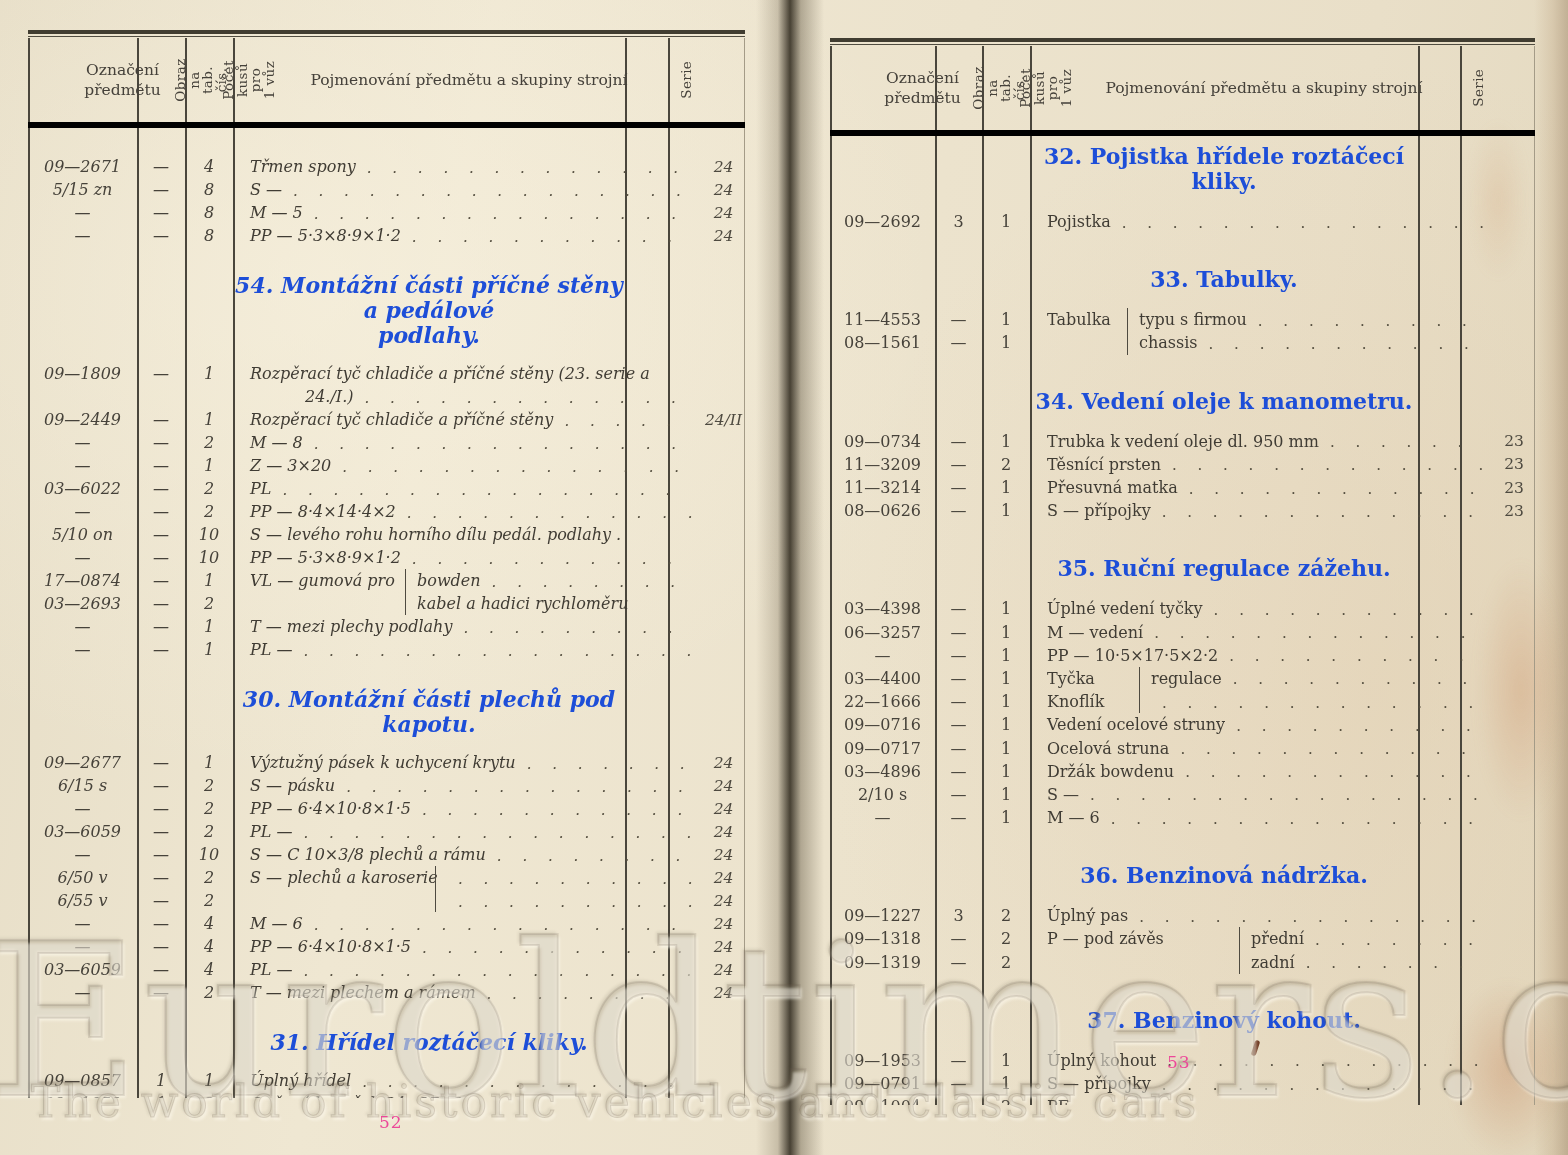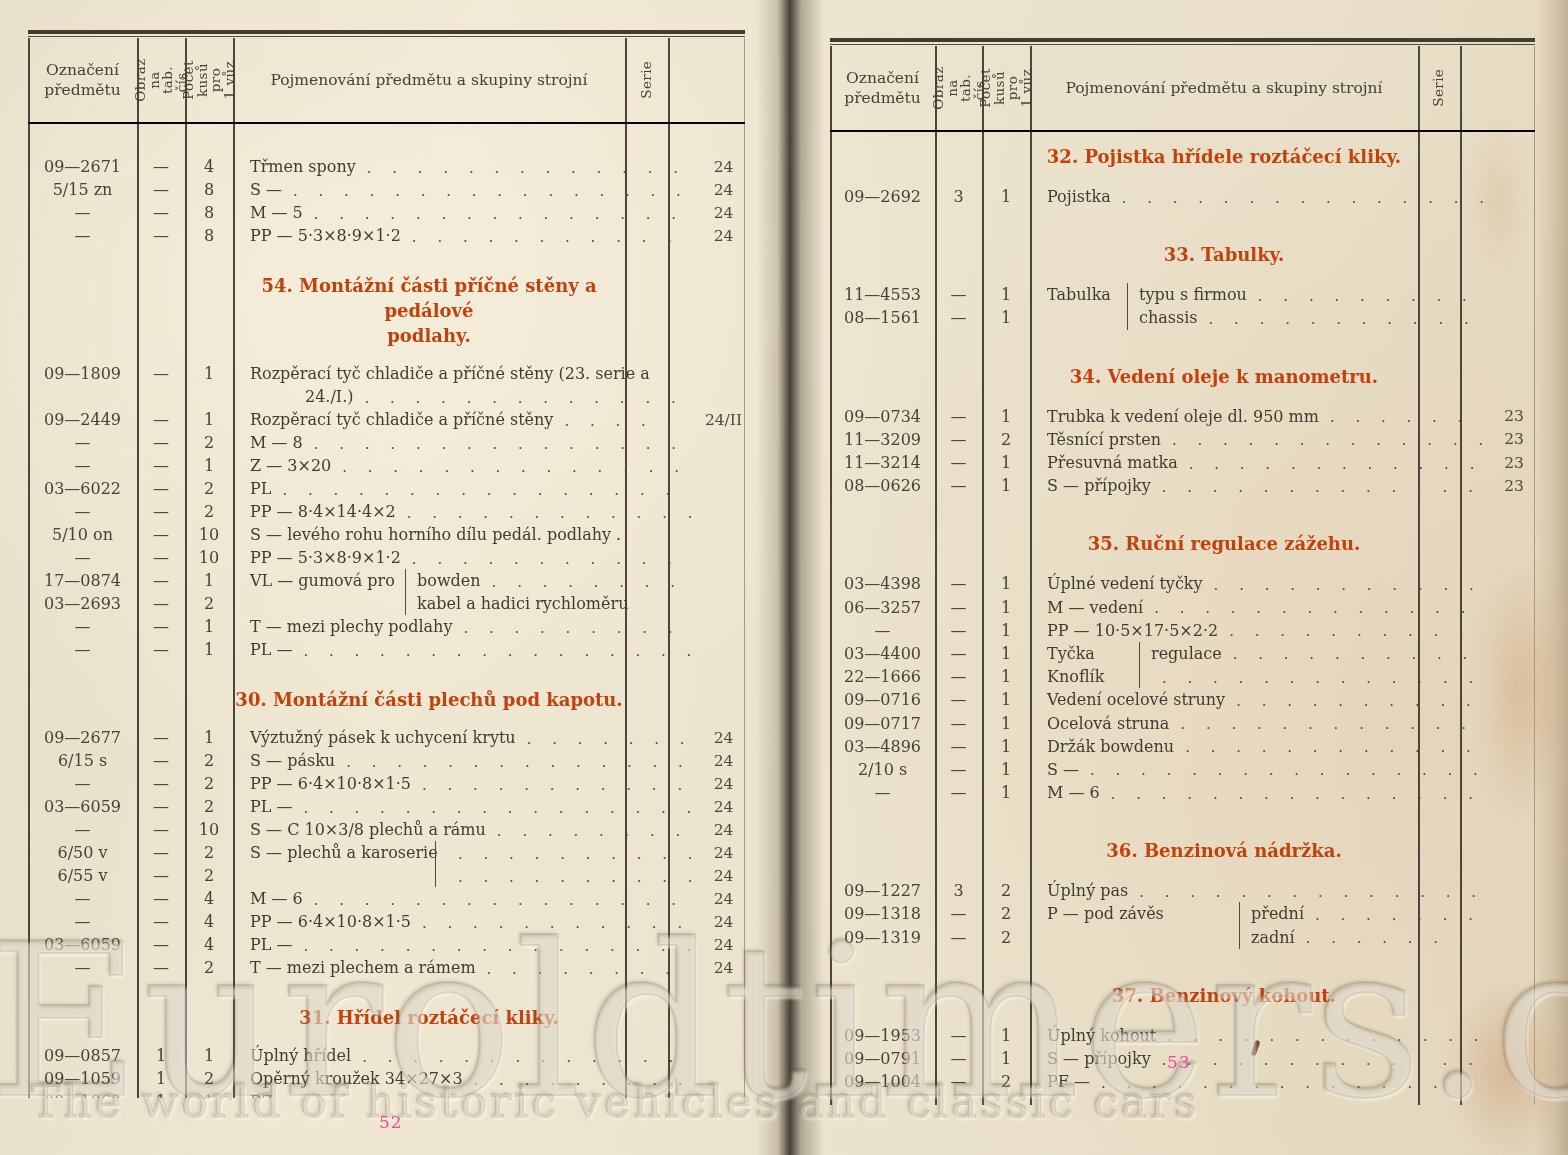--- a/index.html
+++ b/index.html
@@ -30,23 +30,23 @@
   .wm-brand{left:-14px;top:898px;font-size:212px;letter-spacing:2px;}
   .wm-tagline{left:31px;top:1076px;font-size:44px;letter-spacing:3px;-webkit-text-stroke:1px rgba(108,96,78,.20);}
   
   .page{position:absolute;}
   .pl{left:28px;top:30px;width:717px;height:1068px;}
   .pr{left:830px;top:38px;width:705px;height:1067px;}
   .toprule{position:absolute;top:0;left:0;right:0;height:4px;background:#413d31;}
   .toprule2{position:absolute;top:6px;left:0;right:0;height:1px;background:#514d41;}
   .vline{position:absolute;top:8px;bottom:0;width:2px;background:#4a463c;}
   .vline.faint{width:1px;background:#a49b87;}
-  .thead{position:absolute;top:8px;left:0;right:0;height:84px;border-bottom:2px solid #000000;display:flex;align-items:center;}
+  .thead{position:absolute;top:8px;left:0;right:0;height:84px;border-bottom:6px solid #000000;display:flex;align-items:center;padding-left:40px;}
   .tbody{position:absolute;top:94px;left:0;right:0;bottom:0;overflow:hidden;}
-  .pl .tbody{padding-top:31px;}
+  .pl .tbody{padding-top:31px;font-style:italic;}
   
   .hc{display:flex;align-items:center;justify-content:center;height:100%;flex-shrink:0;}
   .hc-text{font-size:15.5px;line-height:20px;text-align:center;white-space:pre-line;color:#45413a;}
   .rot{transform:rotate(-90deg);font-size:13.5px;line-height:13.5px;letter-spacing:.4px;text-align:center;white-space:pre-line;width:82px;color:#45413a;}
   .pl .h-id{width:109px}.pl .h-img{width:48px}.pl .h-qty{width:48px}.pl .h-name{width:392px}.pl .h-serie{width:43px}
   .pr .h-id{width:105px}.pr .h-img{width:47px}.pr .h-qty{width:48px}.pr .h-name{width:388px}.pr .h-serie{width:42px}
   
   .row{display:flex;align-items:center;font-size:16px;}
   .pl .row{height:23px;}
   .pr .row{height:23.2px;}
@@ -55,21 +55,21 @@
   .pr .c-id{width:105px}.pr .c-img{width:47px}.pr .c-qty{width:48px}.pr .c-serie{width:42px}
   .c-serie{font-size:15.5px;color:#4e4a40;}
   .c-name{flex:1;align-self:stretch;display:flex;align-items:center;padding-left:17px;padding-right:10px;overflow:hidden;min-width:0;}
   .row-text{white-space:nowrap;flex-shrink:0;}
   .cont .row-text{padding-left:55px;}
   .leader{flex:1;min-width:0;overflow:hidden;white-space:nowrap;margin-left:11px;letter-spacing:8px;font-size:15px;color:#544e3f;transform:translateY(1px);}
   .split-left{flex-shrink:0;white-space:nowrap;}
   .split-right{border-left:1.5px solid #4e4a40;align-self:stretch;flex:1;min-width:0;display:flex;align-items:center;padding-left:11px;overflow:hidden;white-space:nowrap;}
   .v-vl .split-left{width:155px}.v-kar .split-left{width:185px}.v-tab .split-left{width:80px}.v-tyc .split-left{width:92px}.v-pas .split-left{width:192px}
   
-  .heading{font-weight:700;font-size:18px;line-height:25px;text-align:center;color:#c2410c;}
+  .heading{font-weight:700;font-size:22px;line-height:25px;text-align:center;color:#1d4ed8;}
   .pl .heading{margin:26px 0 14px 205px;width:392px;}
   .pr .heading{margin:34px 0 16px 200px;width:388px;}
   .pr .tbody .heading:first-child{margin-top:12px;}
   
   .pageno{position:absolute;font-size:17px;color:#ec4899;letter-spacing:1px;}
   .pn-52{left:379px;top:1112px;}
   .pn-53{left:1167px;top:1052px;}
 </style>
 </head>
 <body>

